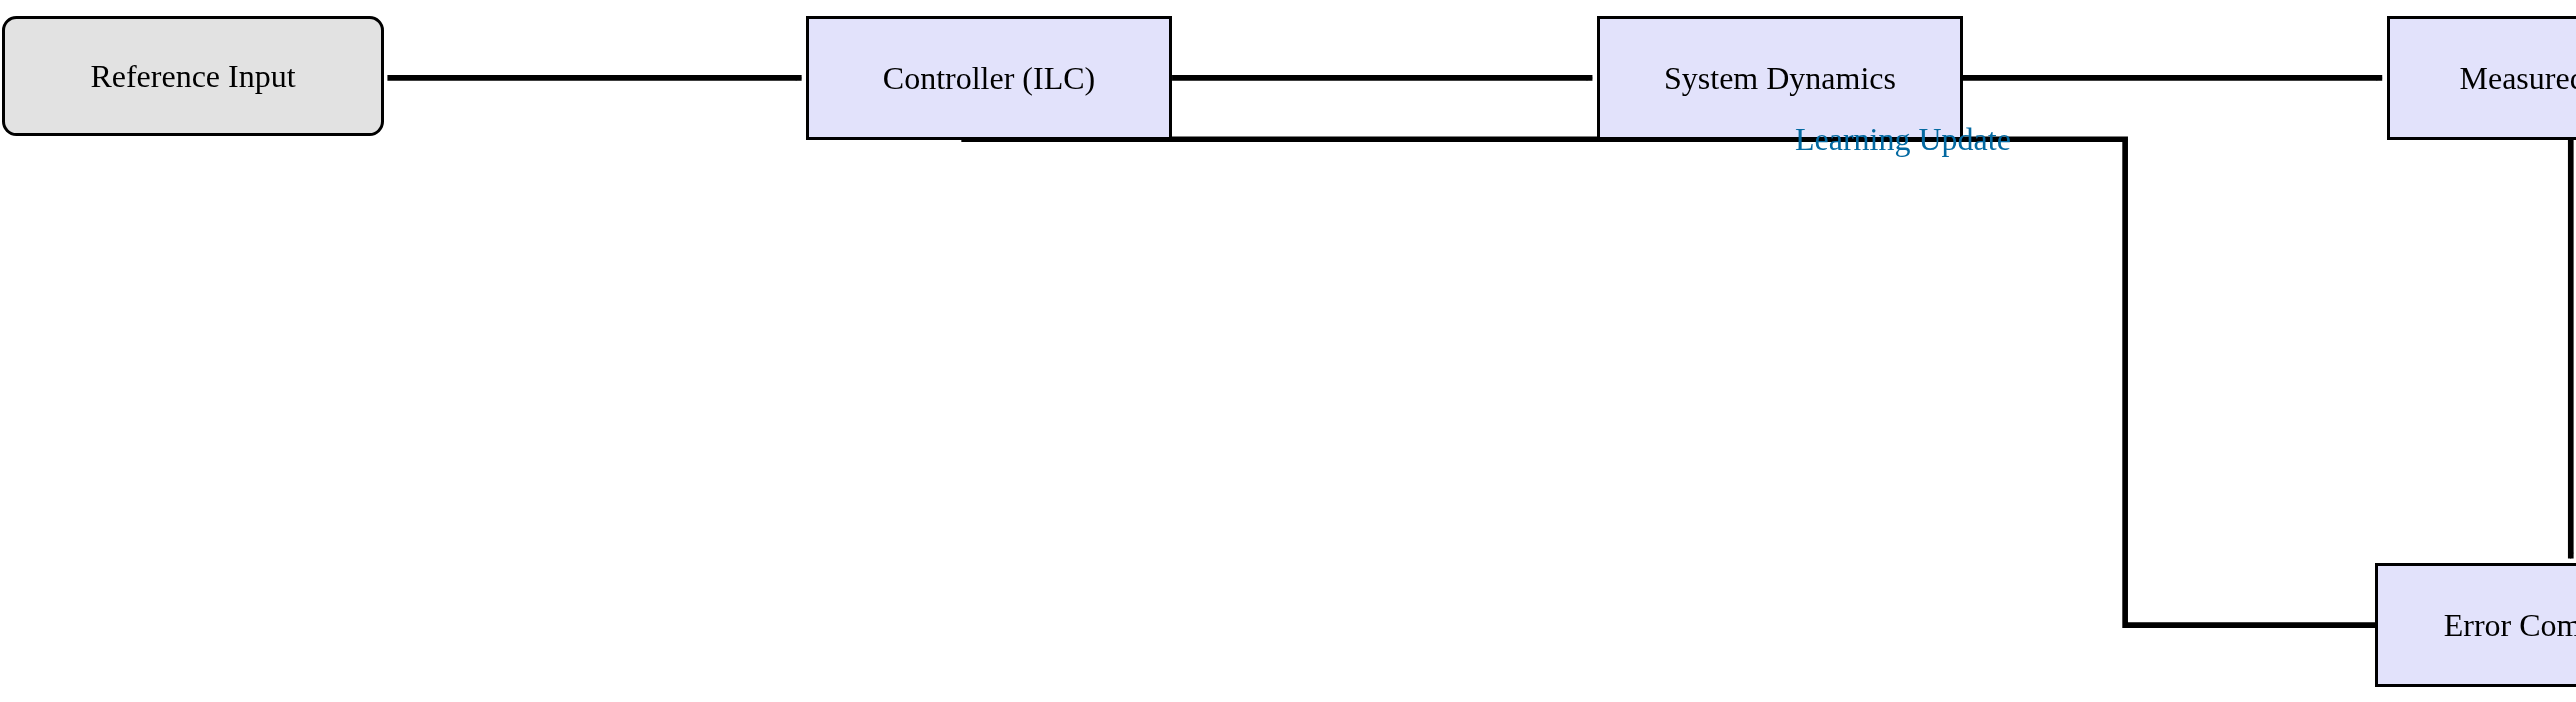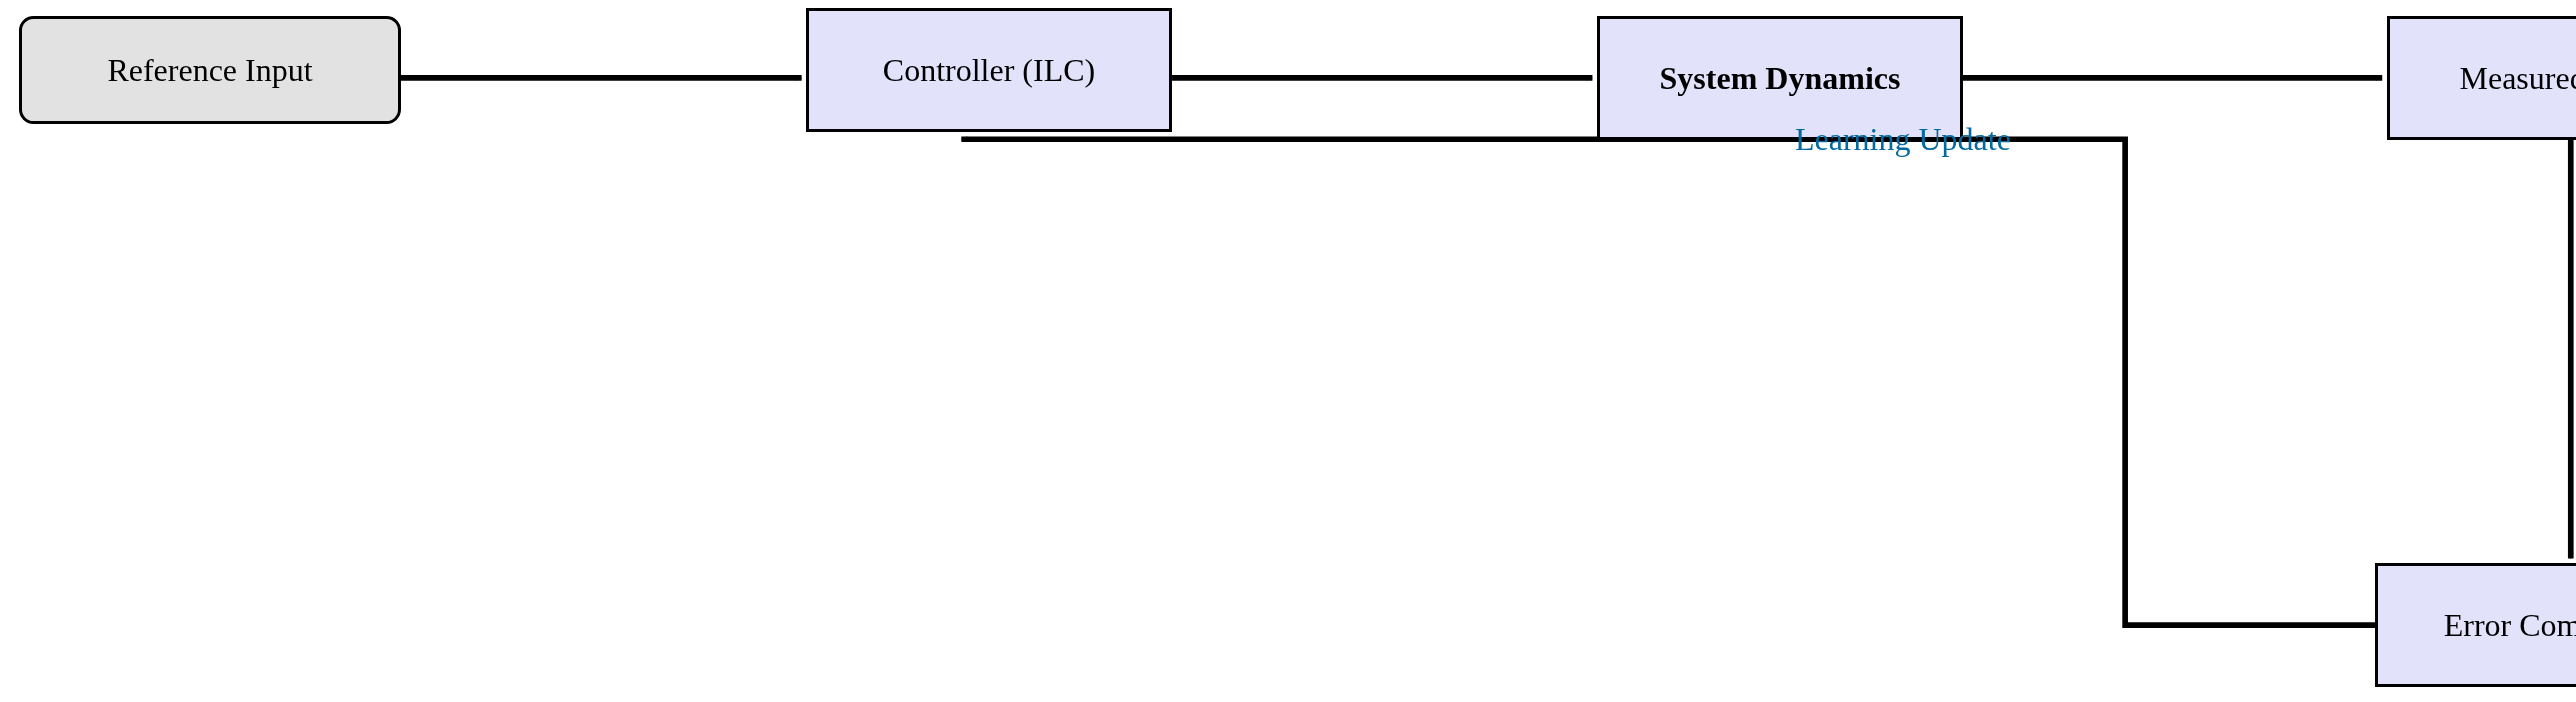--- a/index.html
+++ b/index.html
@@ -40,23 +40,23 @@
     z-index: 2;
   }
   .node-label {
     display: block;
     padding: 0 12.4px;
   }
   .node.fill-gray   { background: #e2e2e2; }
   .node.fill-violet { background: #e2e2fb; }
   .node.rounded     { border-radius: 14.4px; }
 
-  #node-reference-input  { left: 19px;   top: 16px;   width: 382px;  height: 108px; }
-  #node-controller       { left: 806px; top: 8px;   width: 366px;  height: 124px; }
-  #node-system-dynamics  { left: 1597px; top: 16px;   width: 366px;  height: 124px; font-weight: bold; }
+  #node-reference-input  { left: 2px;   top: 16px;   width: 382px;  height: 120px; }
+  #node-controller       { left: 806px; top: 16px;   width: 366px;  height: 124px; }
+  #node-system-dynamics  { left: 1597px; top: 16px;   width: 366px;  height: 124px; }
   #node-measured-output  { left: 2387px; top: 16px;   width: 368px;  height: 124px; }
   #node-error-computation{ left: 2375px; top: 563px; width: 380px;  height: 124px; }
 
   .edge-label {
     position: absolute;
     font-family: "Liberation Serif", "DejaVu Serif", serif;
     font-size: 32px;
     line-height: 1;
     color: #0369a1;
     white-space: nowrap;

